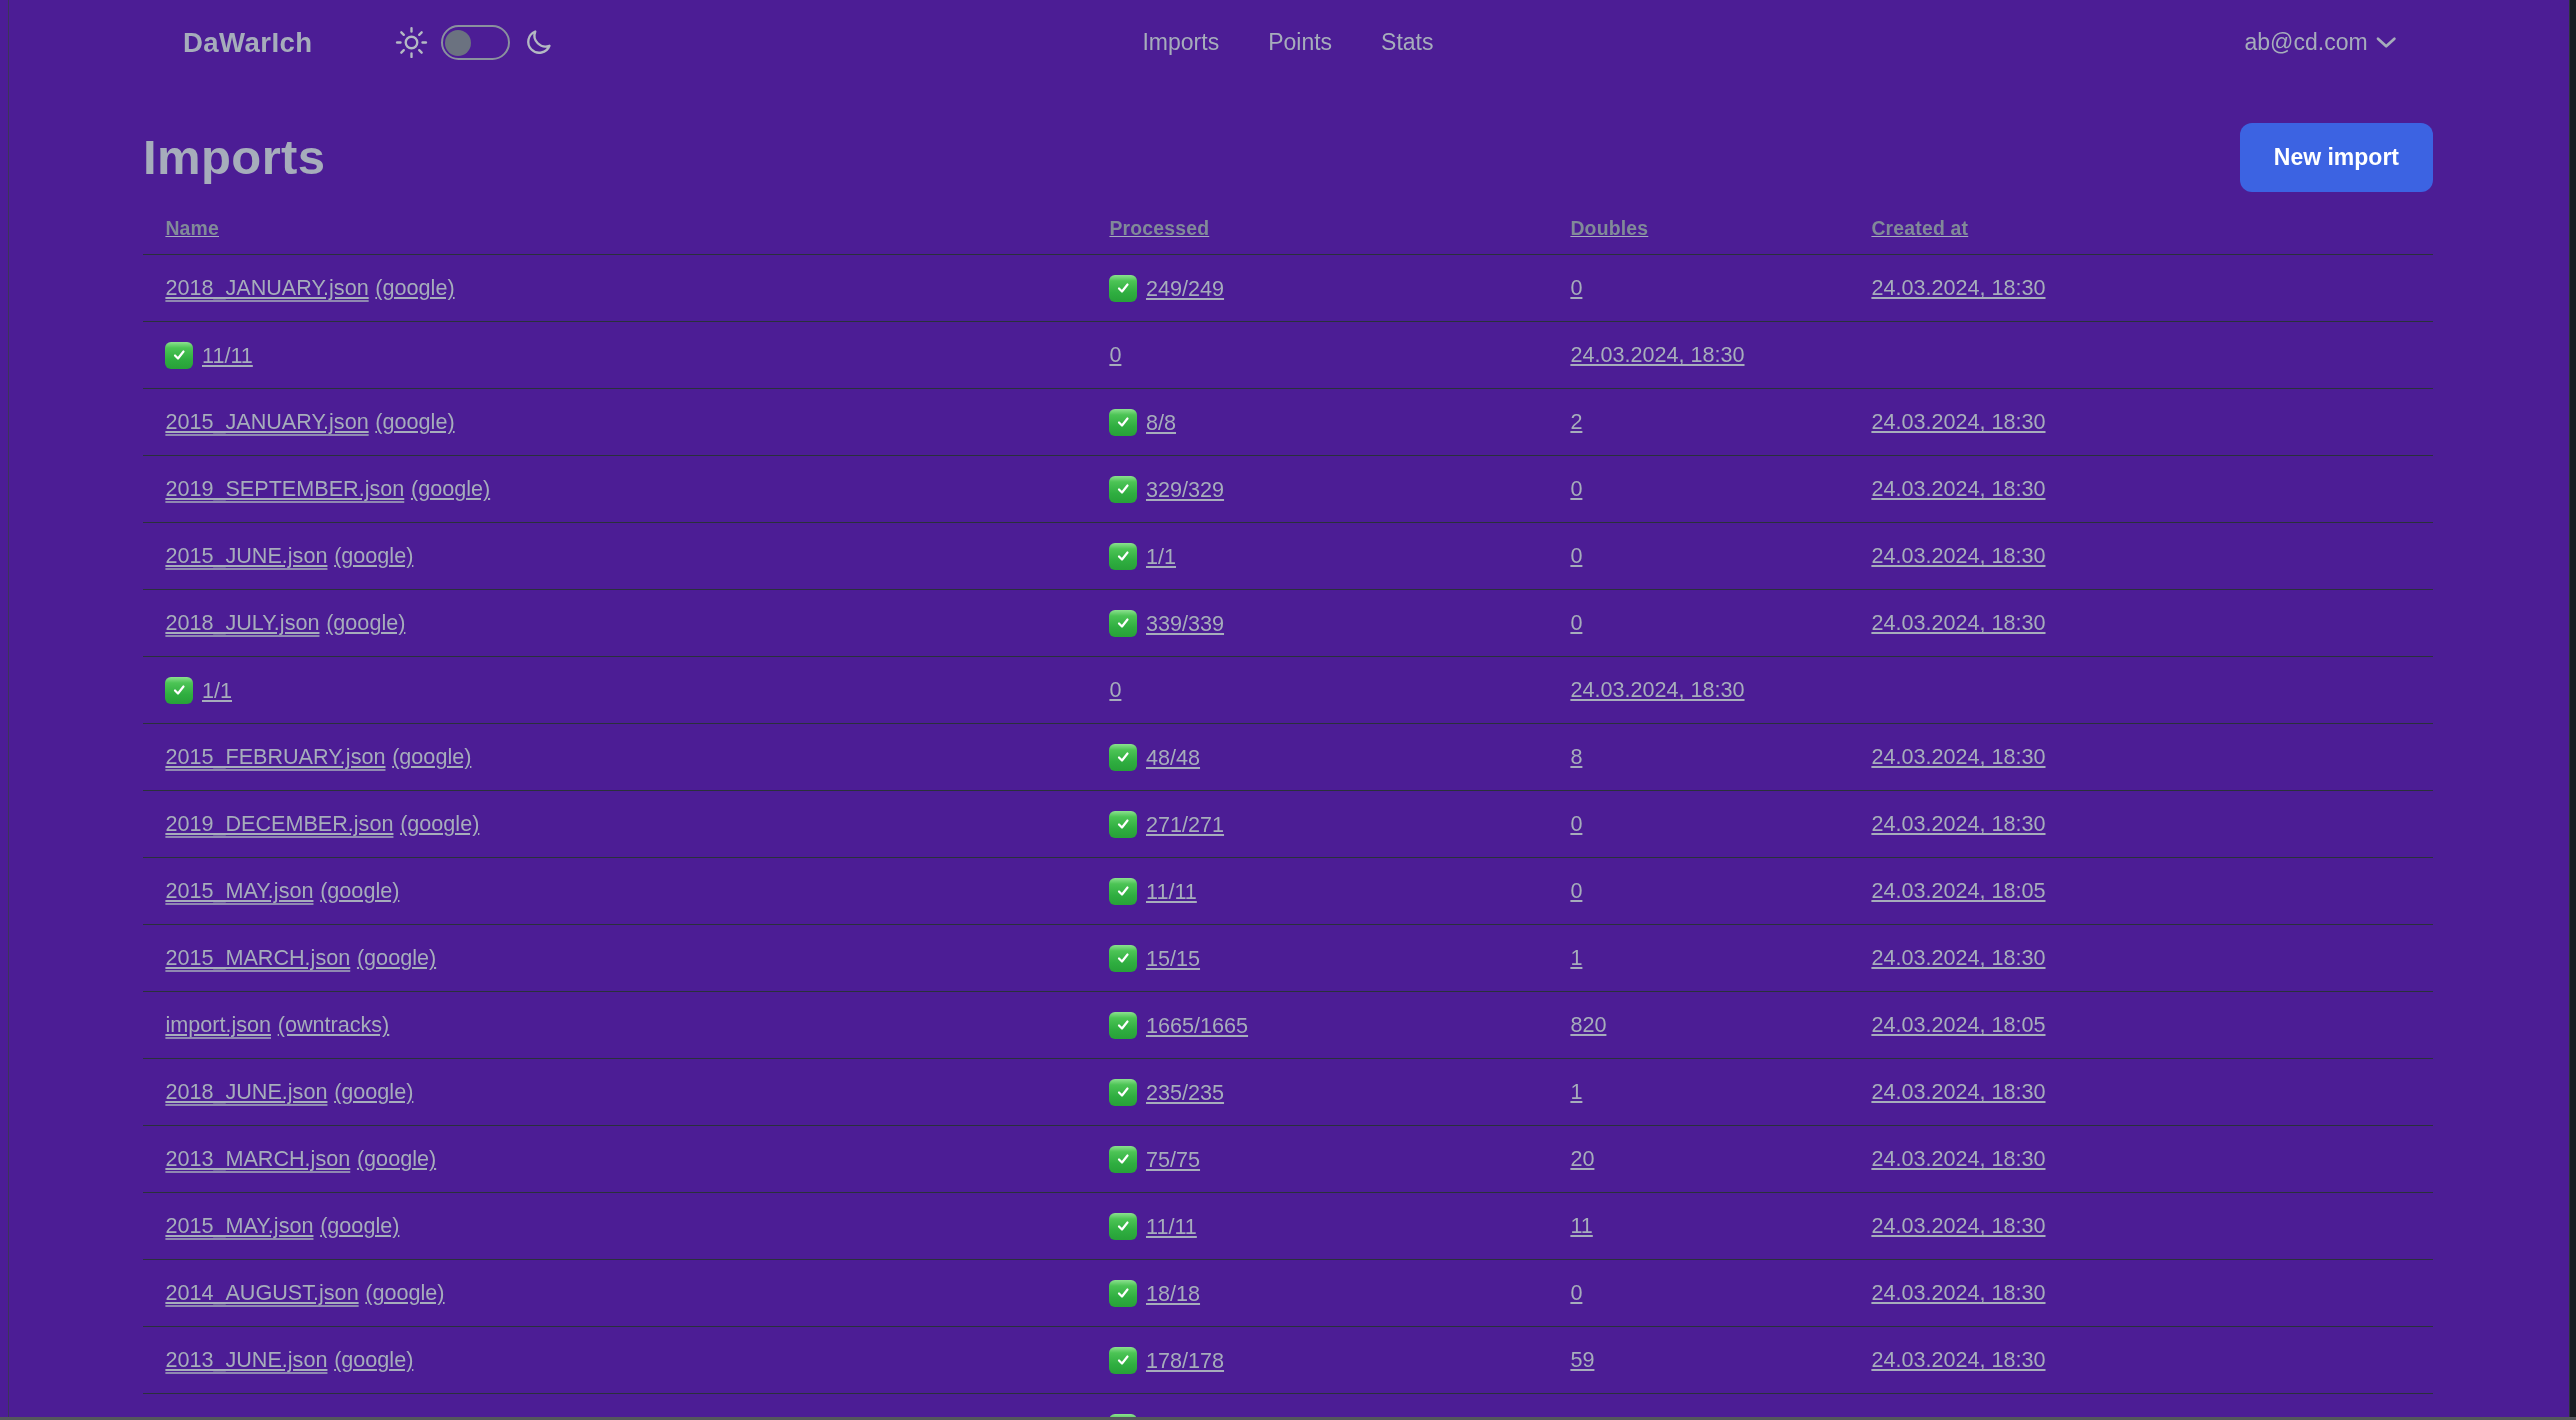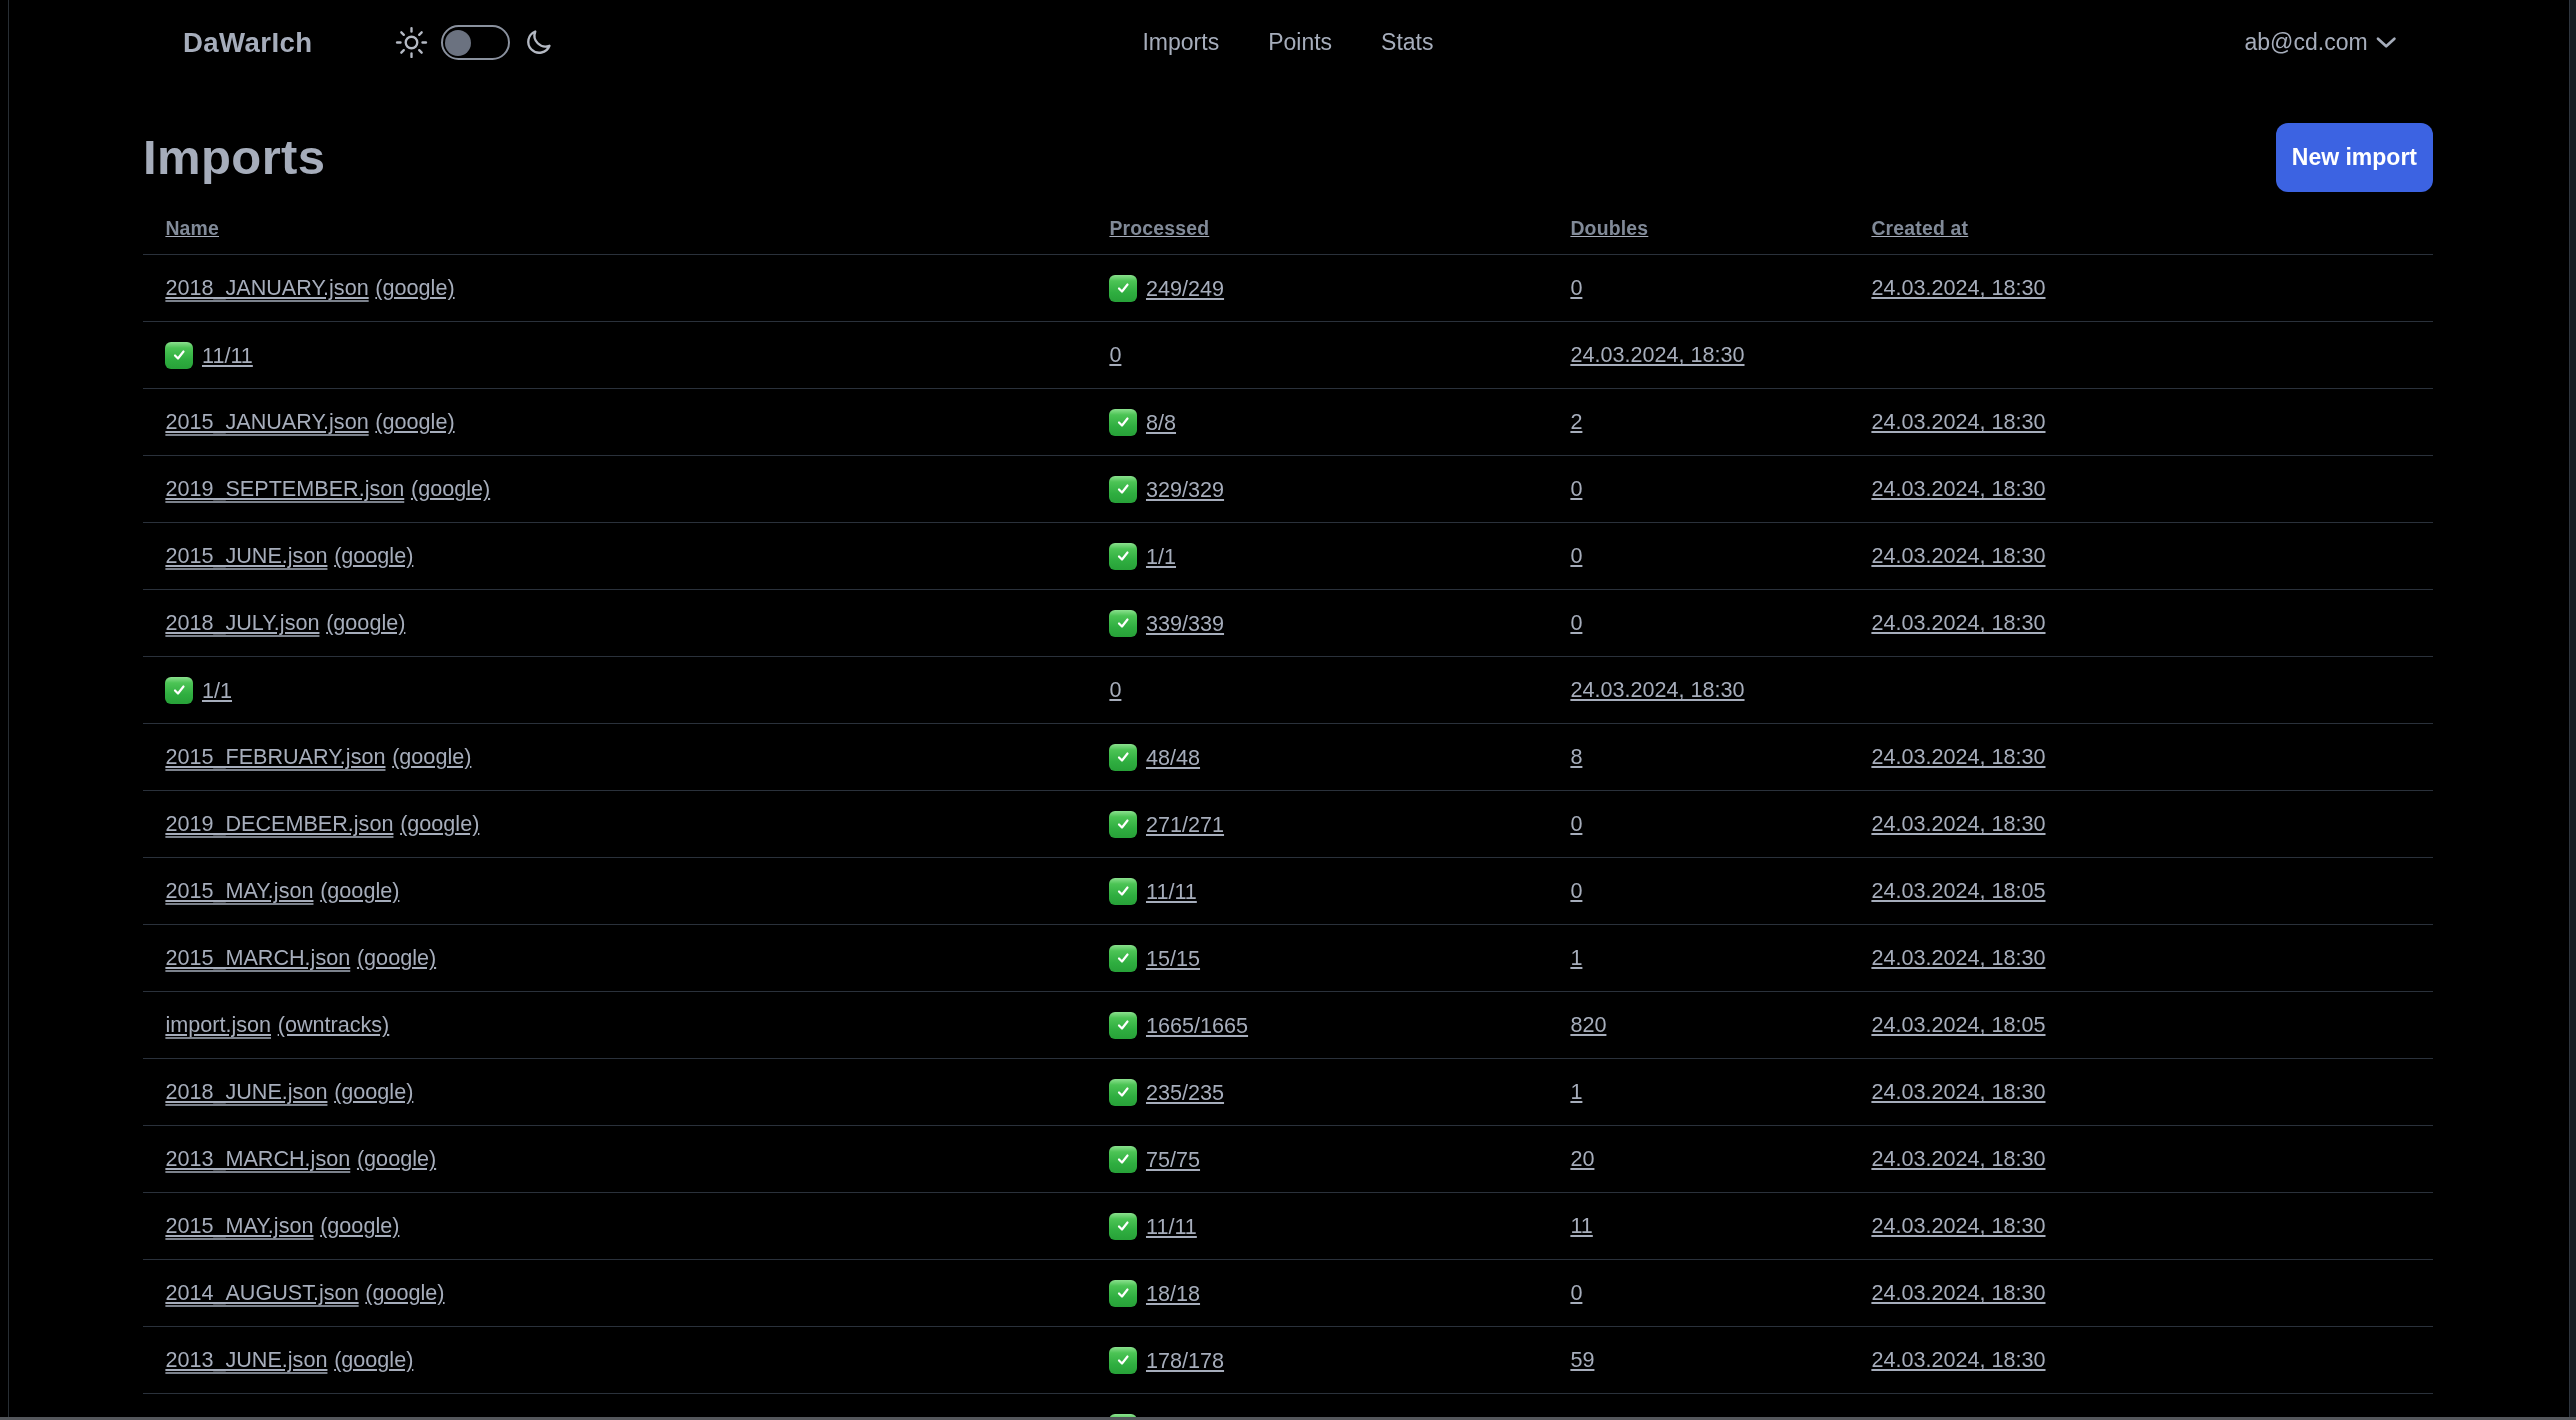--- a/index.html
+++ b/index.html
@@ -5,21 +5,21 @@
   * { margin: 0; padding: 0; box-sizing: border-box; }
   html, body { background: #1d232a; }
   body {
     font-family: "Liberation Sans", sans-serif;
     color: #a6adbb;
     width: 2576px;
     height: 1421px;
     overflow: hidden;
     position: relative;
   }
-  .page { position: relative; width: 2576px; height: 1421px; background: #000000; overflow: hidden; }
+  .page { position: relative; width: 2576px; height: 1421px; background: #4c1d95; overflow: hidden; }
 
   
   .navbar { position: relative; height: 85px; }
   .nav-left { position: absolute; left: 183px; top: 0; bottom: 0; display: flex; align-items: center; gap: 83px; }
   .logo { font-size: 27.6px; font-weight: 700; color: #a6adbb; text-decoration: none; letter-spacing: 0.4px; cursor: pointer; }
   .theme-toggle { display: flex; align-items: center; gap: 12.7px; cursor: pointer; }
   .switch {
     width: 69px; height: 35px; border: 2.2px solid #8a919e; border-radius: 18px;
     display: inline-flex; align-items: center; padding: 2.2px; background: transparent;
   }
@@ -28,21 +28,21 @@
   .nav-link { font-size: 23px; color: #a6adbb; text-decoration: none; cursor: pointer; }
   .nav-right { position: absolute; right: 179px; top: 0; bottom: 0; display: flex; align-items: center; }
   .user-menu { display: flex; align-items: center; gap: 7px; cursor: pointer; font-size: 23px; }
 
   
   .content { padding: 0 143px; }
   .title-row { margin-top: 36px; height: 72px; display: flex; align-items: center; justify-content: space-between; }
   h1.page-title { font-size: 49px; font-weight: 800; color: #a6adbb; letter-spacing: 0.4px; }
   .btn-primary {
     background: #3c63e2; color: #ffffff; border: none; border-radius: 12px;
-    height: 69px; padding: 0 16px; font-size: 23px; font-weight: 600;
+    height: 69px; padding: 0 34px; font-size: 23px; font-weight: 600;
     font-family: "Liberation Sans", sans-serif; cursor: pointer;
   }
 
   
   .table { margin-top: 10.4px; width: 100%; }
   .thead, .tr {
     display: grid;
     grid-template-columns: 944px 461px 301px 584px;
     align-items: center;
     text-decoration: underline;

